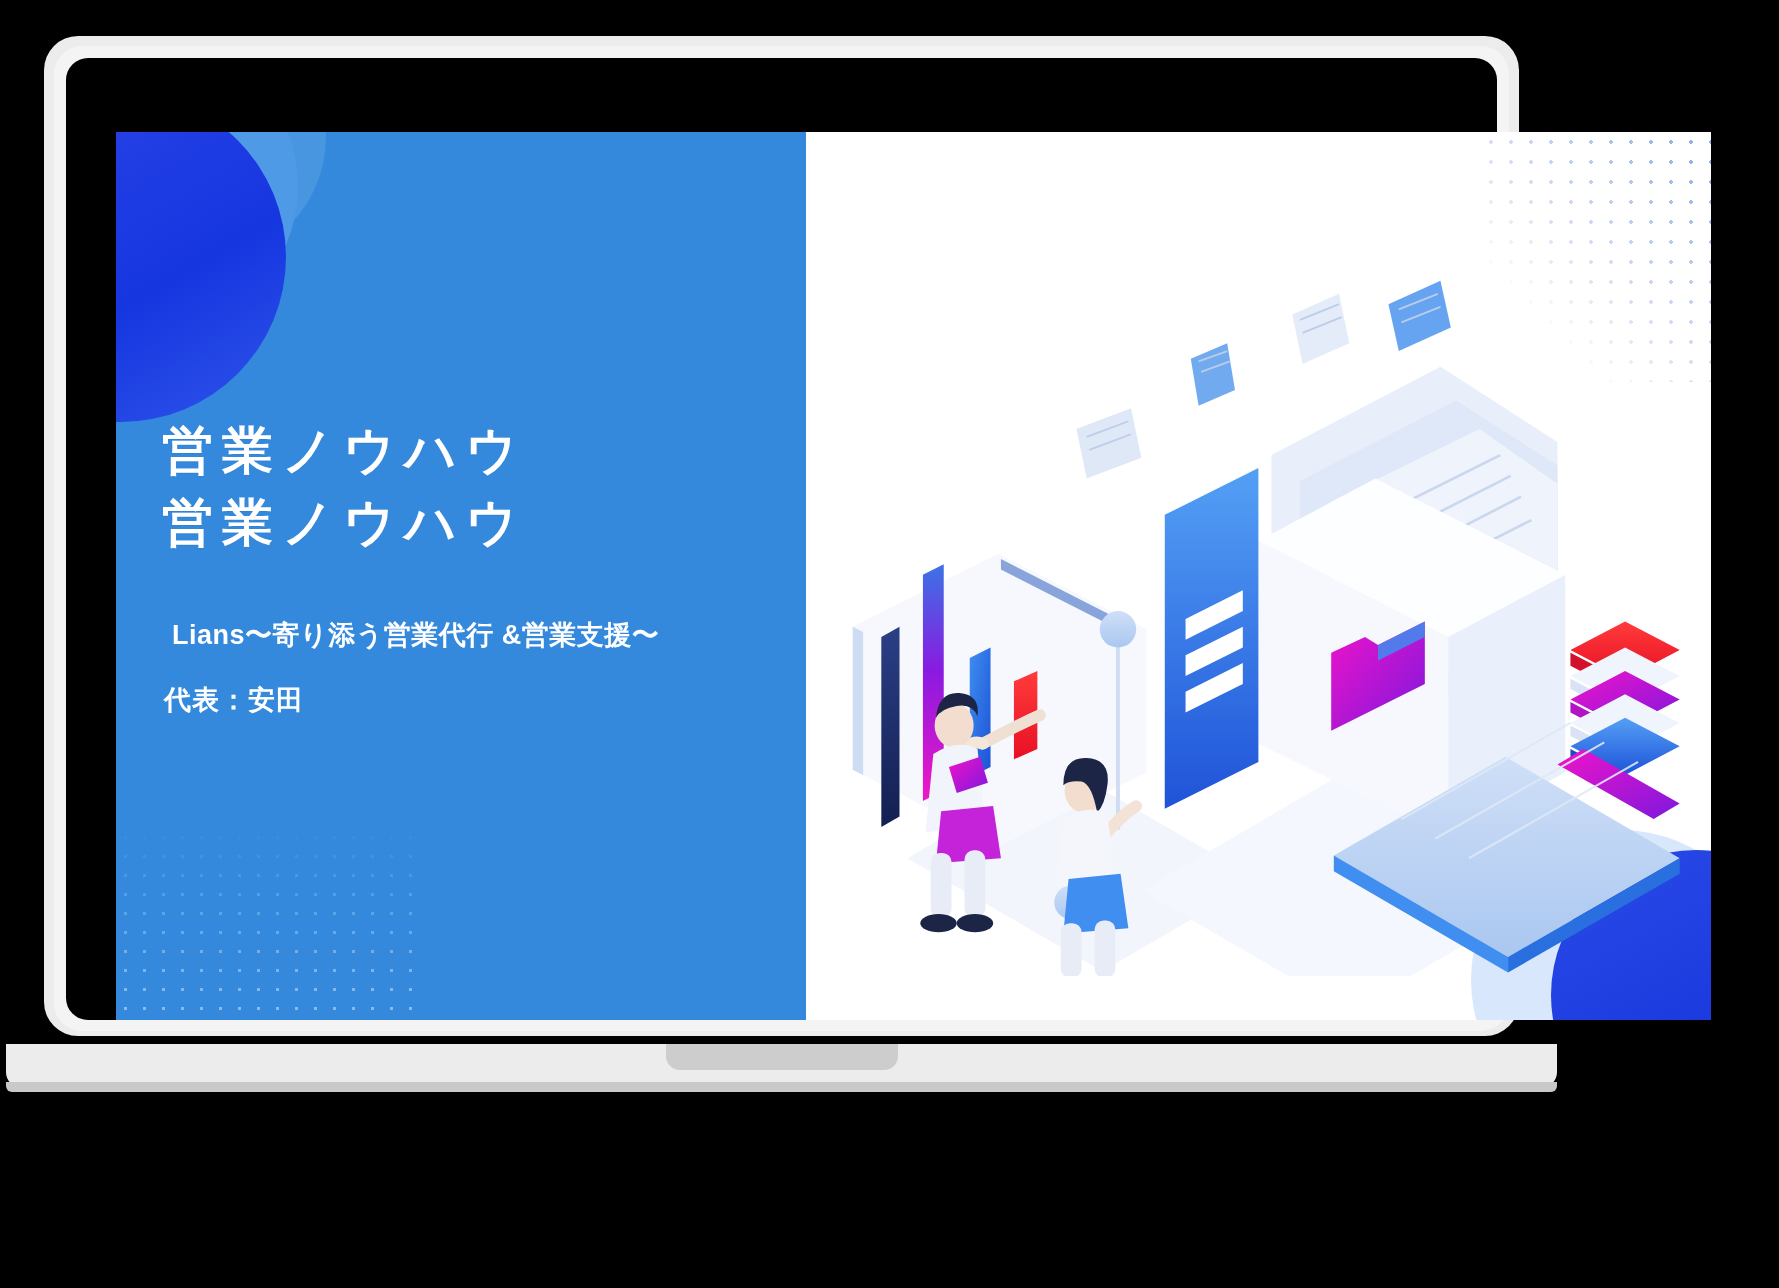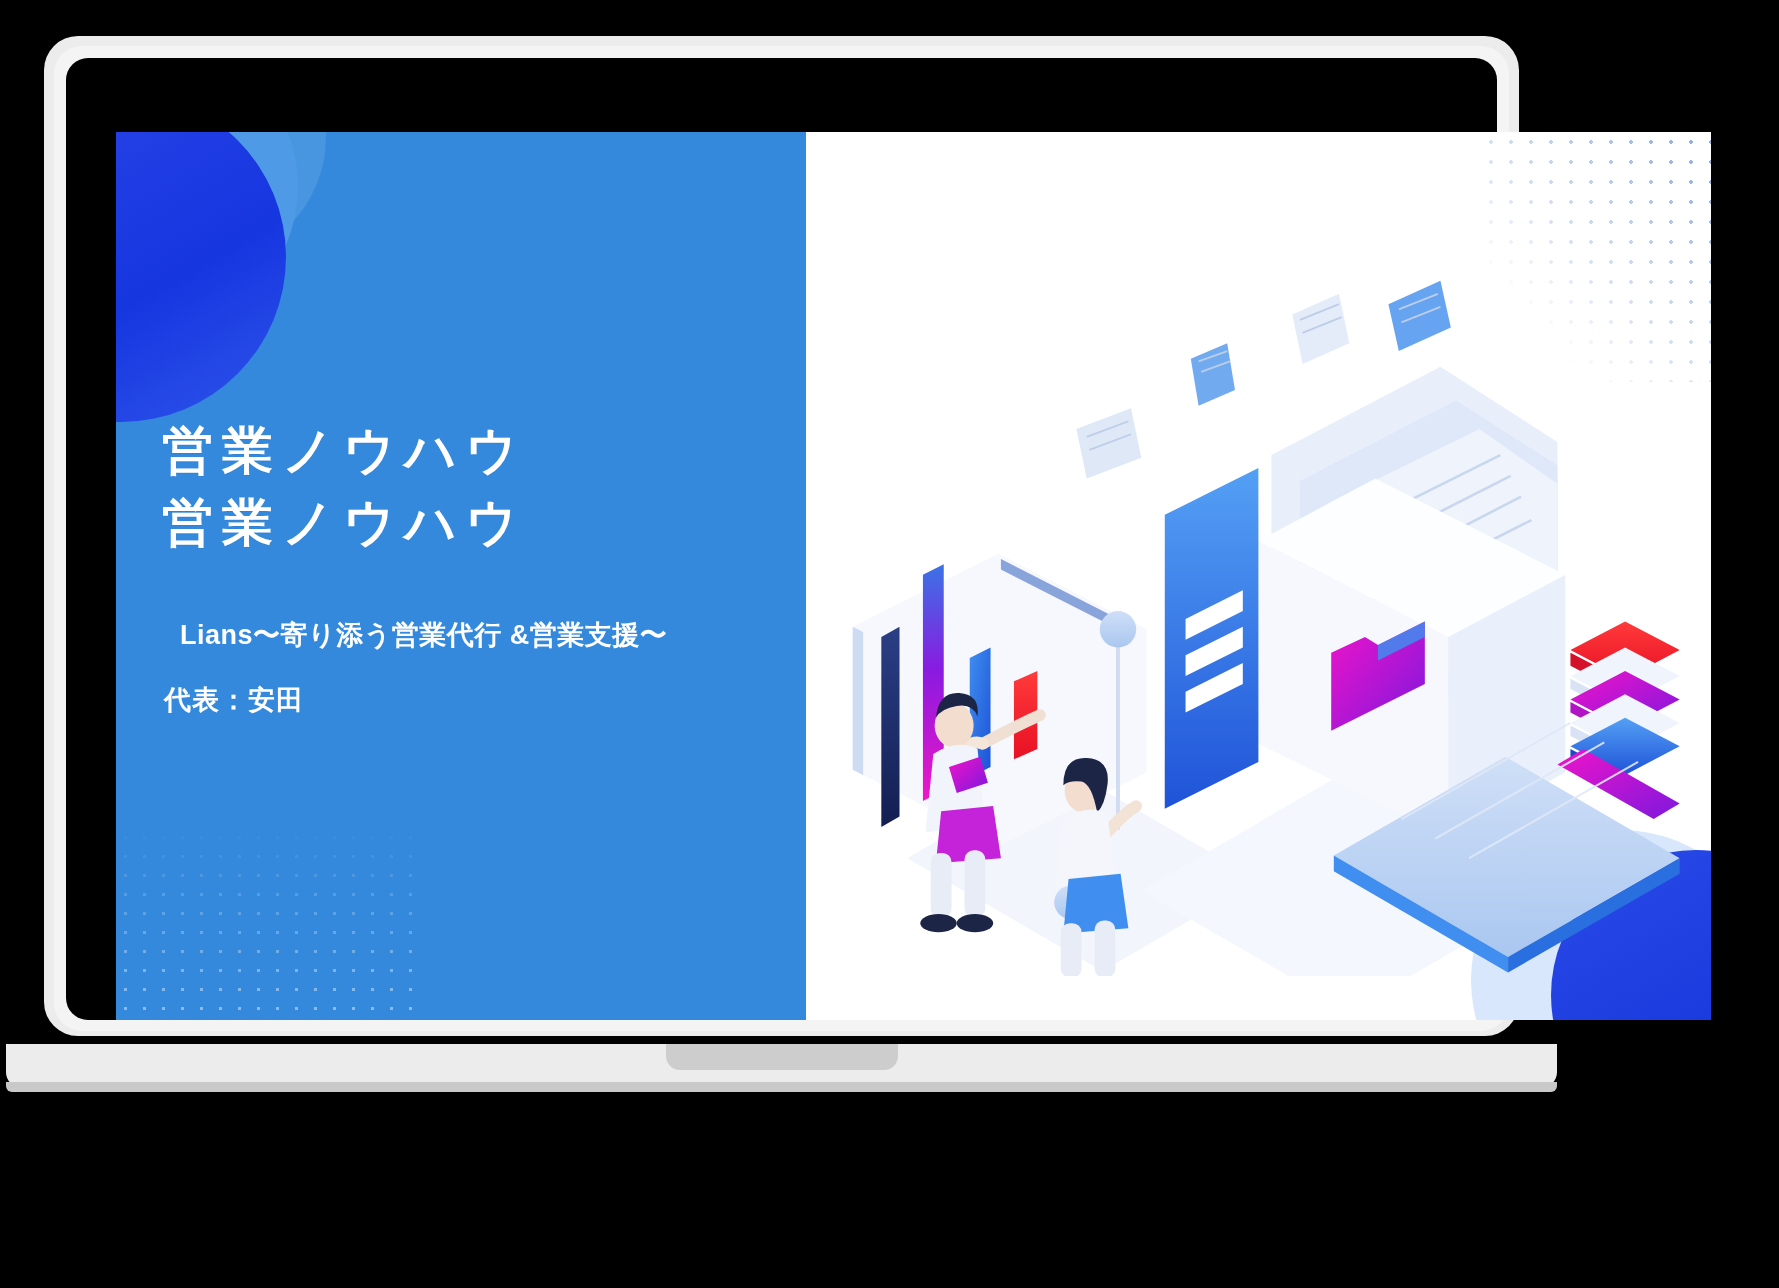--- a/index.html
+++ b/index.html
@@ -71,21 +71,21 @@
   .wc-b{position:absolute;right:-130px;bottom:-120px;width:290px;height:290px;
         border-radius:50%;
         background:linear-gradient(150deg,#2b4ae8 0%,#1a3ade 60%,#3056ea 100%);}
 
   
   .textwrap{position:absolute;left:46px;top:286px;right:20px;}
   .title-1,.title-2{color:#fff;font-weight:700;font-size:51px;line-height:1.30;
         letter-spacing:9px;margin:0;text-shadow:0 1px 0 rgba(0,0,0,.05);}
   .title-2{margin-top:6px;}
   .sub-1{color:#fff;font-weight:700;font-size:27px;letter-spacing:0.5px;
-         margin:60px 0 0 18px;line-height:1.4;}
+         margin:60px 0 0 10px;line-height:1.4;}
   .sub-2{color:#ffffff;font-weight:700;font-size:27px;letter-spacing:1px;
          margin:28px 0 0 2px;line-height:1.4;}
 
   
   .illus{position:absolute;left:0;top:0;width:100%;height:100%;}
   .illus svg{position:absolute;left:2%;top:13%;width:96%;height:82%;}
 </style>
 </head>
 <body>
 

